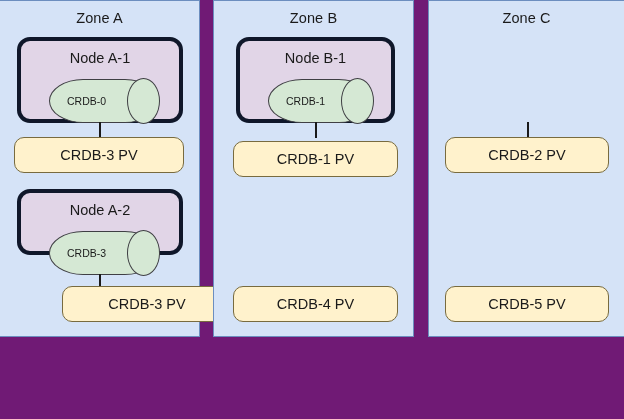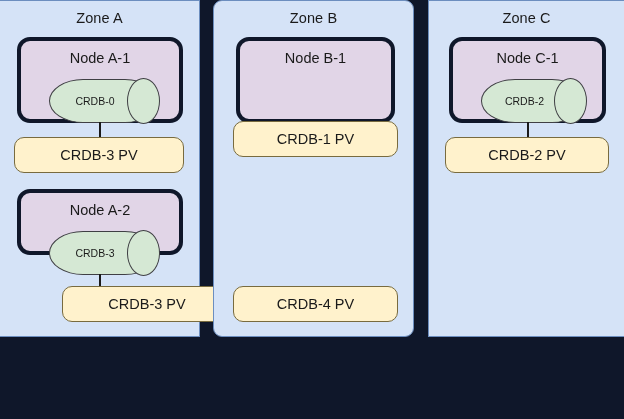--- a/index.html
+++ b/index.html
@@ -4,34 +4,34 @@
 <style>
   html, body {
     margin: 0;
     padding: 0;
     background: #000000;
   }
   #canvas {
     position: relative;
     width: 624px;
     height: 419px;
-    background: #0f172a;
+    background: #701a75;
     overflow: hidden;
     font-family: "Liberation Sans", sans-serif;
   }
   .zone {
     position: absolute;
     top: 0;
     height: 337px;
     background: #d5e3f7;
     border: 1px solid #6c8ebf;
     box-sizing: border-box;
   }
   #zone-a { left: 0px;   width: 200px; border-left: none; }
-  #zone-b { left: 213px; width: 201px; border-radius: 9px; }
+  #zone-b { left: 213px; width: 201px; }
   #zone-c { left: 428px; width: 196px; border-right: none; }
 
   .zone-title {
     position: absolute;
     top: 9px;
     left: 0;
     right: 0;
     text-align: center;
     font-size: 14.5px;
     color: #1a1a1a;
@@ -81,21 +81,21 @@
     border: 1px solid #3f3f44;
     border-radius: 50%;
     box-sizing: border-box;
   }
   .db-label {
     position: absolute;
     left: 18px;
     right: 36px;
     top: 50%;
     transform: translateY(-50%);
-    text-align: center;
+    text-align: left;
     font-size: 10.5px;
     color: #1a1a1a;
   }
 
   .pv {
     position: absolute;
     background: #fff2cc;
     border: 1px solid #786b3f;
     border-radius: 10px;
     box-sizing: border-box;
@@ -145,41 +145,39 @@
     <div class="link" style="left:99px; top:273px; height:13px;"></div>
 
     <div class="pv" style="left:14px; top:285px; width:170px; height:36px;margin-left:48px;">CRDB-3 PV</div>
   </div>
 
   <div class="zone" id="zone-b">
     <div class="zone-title">Zone B</div>
 
     <div class="node" style="left:22px; top:36px; width:159px; height:86px;">
       <div class="node-title">Node B-1</div>
+      <div class="db" style="left:28px; top:38px; width:105px; height:44px;">
+        <div class="db-body"></div>
+        <div class="db-cap"></div>
+        <div class="db-label">CRDB-1</div>
+      </div>
     </div>
 
     <div class="link" style="left:101px; top:121px; height:16px;"></div>
 
-    <div class="pv" style="left:19px; top:120px; width:165px; height:36px;">CRDB-1 PV</div>
+    <div class="pv" style="left:19px; top:140px; width:165px; height:36px;">CRDB-1 PV</div>
 
 
     <div class="pv" style="left:19px; top:285px; width:165px; height:36px;">CRDB-4 PV</div>
   </div>
 
   <div class="zone" id="zone-c">
     <div class="zone-title">Zone C</div>
 
-    <div class="node" style="left:20px; top:36px; width:157px; height:86px;">
-      <div class="node-title">Node C-1</div>
-      <div class="db" style="left:28px; top:38px; width:105px; height:44px;">
-        <div class="db-body"></div>
-        <div class="db-cap"></div>
-        <div class="db-label">CRDB-2</div>
-      </div>
-    </div>
 
     <div class="link" style="left:98px; top:121px; height:16px;"></div>
 
     <div class="pv" style="left:16px; top:136px; width:164px; height:36px;">CRDB-2 PV</div>
 
+    <div class="pv" style="left:16px; top:285px; width:164px; height:36px;">CRDB-5 PV</div>
   </div>
 
 </div>
 
 </body></html>

